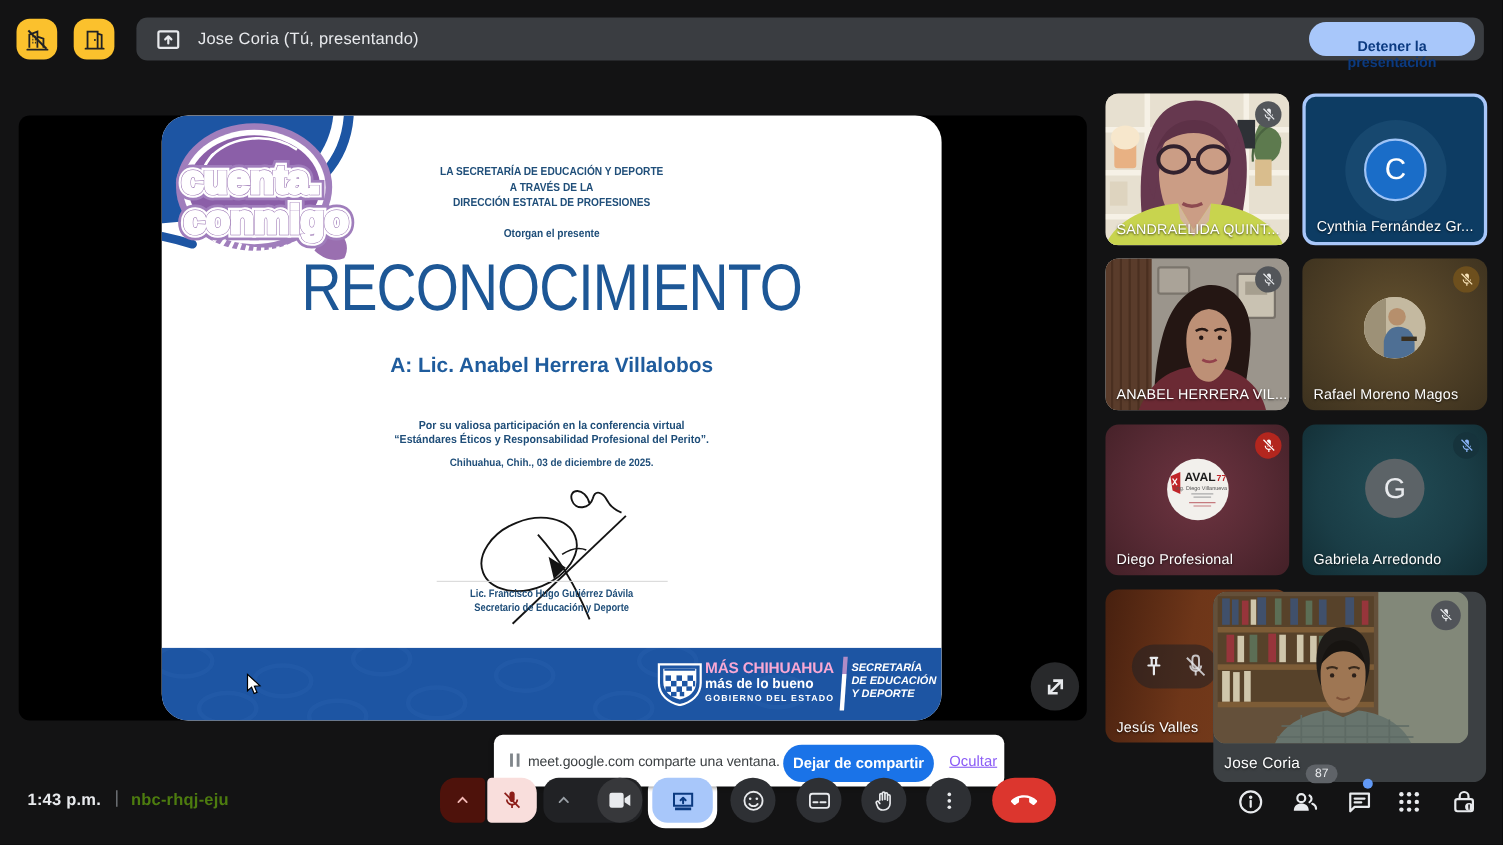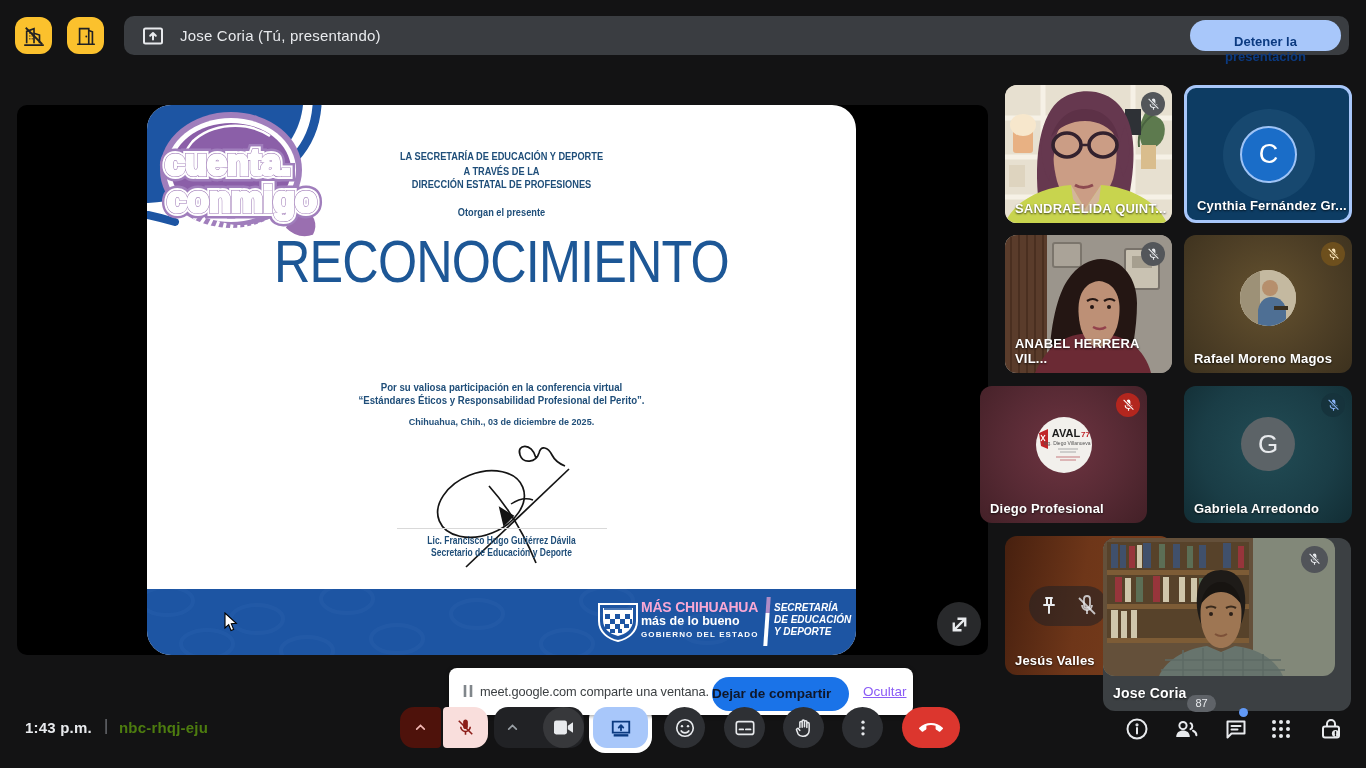--- a/index.html
+++ b/index.html
@@ -17,27 +17,27 @@
   
   #stage { position:absolute; left:17px; top:105px; width:971px; height:550px; background:#000; border-radius:10px; }
   #slide { position:absolute; left:130px; top:0px; width:709px; height:550px; background:#ffffff; overflow:hidden;border-radius:24px; }
   .ctext { position:absolute; left:0; width:709px; text-align:center; color:#1f4e79; }
   .c88 { transform:scaleX(.88); } .c92 { transform:scaleX(.92); } .c85 { transform:scaleX(.85); }
   #recon { font-size:60px; color:#1d5796; letter-spacing:-1px; font-weight:400; transform:scaleX(.84); }
   #fsbtn { position:absolute; left:920px; top:497px; width:44px; height:44px; border-radius:50%; background:#28292b; display:flex; align-items:center; justify-content:center; }
 
   
   .tile { position:absolute; border-radius:12px; overflow:hidden; }
-  .tname { position:absolute; left:10px; bottom:7px; color:#fff; font-size:13px; font-weight:700; text-shadow:0 1px 2px rgba(0,0,0,.7); letter-spacing:.2px; }
+  .tname { position:absolute; left:10px; bottom:7px; color:#fff; font-size:13px; font-weight:400; text-shadow:0 1px 2px rgba(0,0,0,.7); letter-spacing:.2px; }
   .muteic { position:absolute; top:7px; right:7px; width:24px; height:24px; border-radius:50%; display:flex; align-items:center; justify-content:center; }
 
   
   #notif { position:absolute; left:449px; top:668px; width:464px; height:47px; background:#fff; border-radius:8px; box-shadow:0 1px 4px rgba(0,0,0,.4); }
   #notif .ntext { position:absolute; left:31px; top:16px; font-size:12.8px; color:#3c4043; letter-spacing:-0.1px; }
-  #shareoff { position:absolute; left:263px; top:9px; width:137px; height:34px; background:#1a73e8; border-radius:17px; color:#0f172a; font-size:13.5px; font-weight:700; text-align:left; line-height:34px; }
+  #shareoff { position:absolute; left:263px; top:9px; width:137px; height:34px; background:#1a73e8; border-radius:17px; color:#ffffff; font-size:13.5px; font-weight:700; text-align:center; line-height:34px; }
   #ocultar { position:absolute; left:414px; top:16px; font-size:13.5px; color:#8b5cf6; text-decoration:underline; }
   #btime { position:absolute; left:25px; top:719px; font-size:15px; font-weight:700; color:#e8eaed; letter-spacing:.2px; }
   #bsep  { position:absolute; left:104px; top:717px; font-size:16px; color:#707378; }
   #bcode { position:absolute; left:119px; top:719px; font-size:15px; font-weight:700; color:#4d7c0f; letter-spacing:.2px; }
   .cbtn { position:absolute; top:707px; height:41px; display:flex; align-items:center; justify-content:center; }
   .circ { border-radius:50%; background:#2e3034; width:41px; }
   .ricon { position:absolute; top:717px; }
 </style>
 </head>
 <body>
@@ -96,20 +96,21 @@
           <text x="2" y="34" fill="#fff" stroke="#fff" stroke-width="3.2">conmigo</text>
         </g>
       </g>
     </svg>
 
     <div class="ctext c88" style="top:45px; font-size:10.5px; font-weight:700;">LA SECRETARÍA DE EDUCACIÓN Y DEPORTE</div>
     <div class="ctext c88" style="top:60px; font-size:10.5px; font-weight:700;">A TRAVÉS DE LA</div>
     <div class="ctext c88" style="top:73px; font-size:10.5px; font-weight:700;">DIRECCIÓN ESTATAL DE PROFESIONES</div>
     <div class="ctext c88" style="top:101px; font-size:10.5px; font-weight:700;">Otorgan el presente</div>
     <div class="ctext" id="recon" style="top:122px;">RECONOCIMIENTO</div>
+    <div class="ctext" style="top:217px; font-size:19px; font-weight:700; color:#1f5c9d;">A: Lic. Anabel Herrera Villalobos</div>
     <div class="ctext c92" style="top:276px; font-size:10.5px; font-weight:700;">Por su valiosa participación en la conferencia virtual</div>
     <div class="ctext c92" style="top:289px; font-size:10.5px; font-weight:700;">“Estándares Éticos y Responsabilidad Profesional del Perito”.</div>
     <div class="ctext c92" style="top:311px; font-size:9.8px; font-weight:700;">Chihuahua, Chih., 03 de diciembre de 2025.</div>
 
     <svg class="abs" style="left:285px; top:331px;" width="160" height="135" viewBox="0 0 160 135">
       <g stroke="#141414" fill="none" stroke-width="1.7">
         <ellipse cx="49" cy="68" rx="45" ry="31" transform="rotate(-22 49 68)"></ellipse>
         <path d="M104 22 C100 6 84 8 88 19 C91 28 104 27 107 17 C109 9 116 11 120 19 C123 25 128 28 133 30"></path>
         <path d="M137 33 L34 131"></path>
         <path d="M57 50 C75 70 92 98 104 127"></path>
@@ -264,21 +265,21 @@
       <rect x="9" y="2.5" width="6" height="11" rx="3" fill="#f8e3b8"></rect>
       <path d="M6.8 11.5 a5.2 5.2 0 0 0 10.4 0" stroke="#f8e3b8" stroke-width="1.8" fill="none"></path>
       <path d="M12 16.7 V20.5" stroke="#f8e3b8" stroke-width="1.8"></path>
       <path d="M4.5 3.2 L20 18.7" stroke="#6d4f1d" stroke-width="4.2"></path>
       <path d="M4.2 2.9 L19.8 18.5" stroke="#f8e3b8" stroke-width="1.8"></path>
     </svg>
   </div>
   <div class="tname">Rafael Moreno Magos</div>
 </div>
 
-<div class="tile" style="left:980px; top:386px; width:167px; height:137px; background:radial-gradient(circle at 50% 45%, #6e3441 0%, #572a34 55%, #432027 100%);">
+<div class="tile" style="left:1005px; top:386px; width:167px; height:137px; background:radial-gradient(circle at 50% 45%, #6e3441 0%, #572a34 55%, #432027 100%);">
   <div class="abs" style="left:56px; top:31px; width:56px; height:56px; border-radius:50%; background:#f2f0ec; overflow:hidden;">
     <svg width="56" height="56" viewBox="0 0 56 56">
       <text x="30" y="20" font-size="11" font-weight="700" fill="#1b1b1b" text-anchor="middle">AVAL</text>
       <text x="45" y="20" font-size="8" font-weight="700" fill="#c02428">77</text>
       <path d="M3 16 L12 12 L12 32 L5 29 Z" fill="#c02428"></path>
       <path d="M5 18 l4 6 M5 24 l4 -6" stroke="#fff" stroke-width="1.2"></path>
       <text x="31" y="28" font-size="5" fill="#555" text-anchor="middle">Ing. Diego Villanueva</text>
       <path d="M22 32 h20 M24 35 h16" stroke="#aaa" stroke-width="1.2"></path>
       <path d="M20 40 h24 M24 43 h16" stroke="#c57a7e" stroke-width="1.1"></path>
     </svg>

